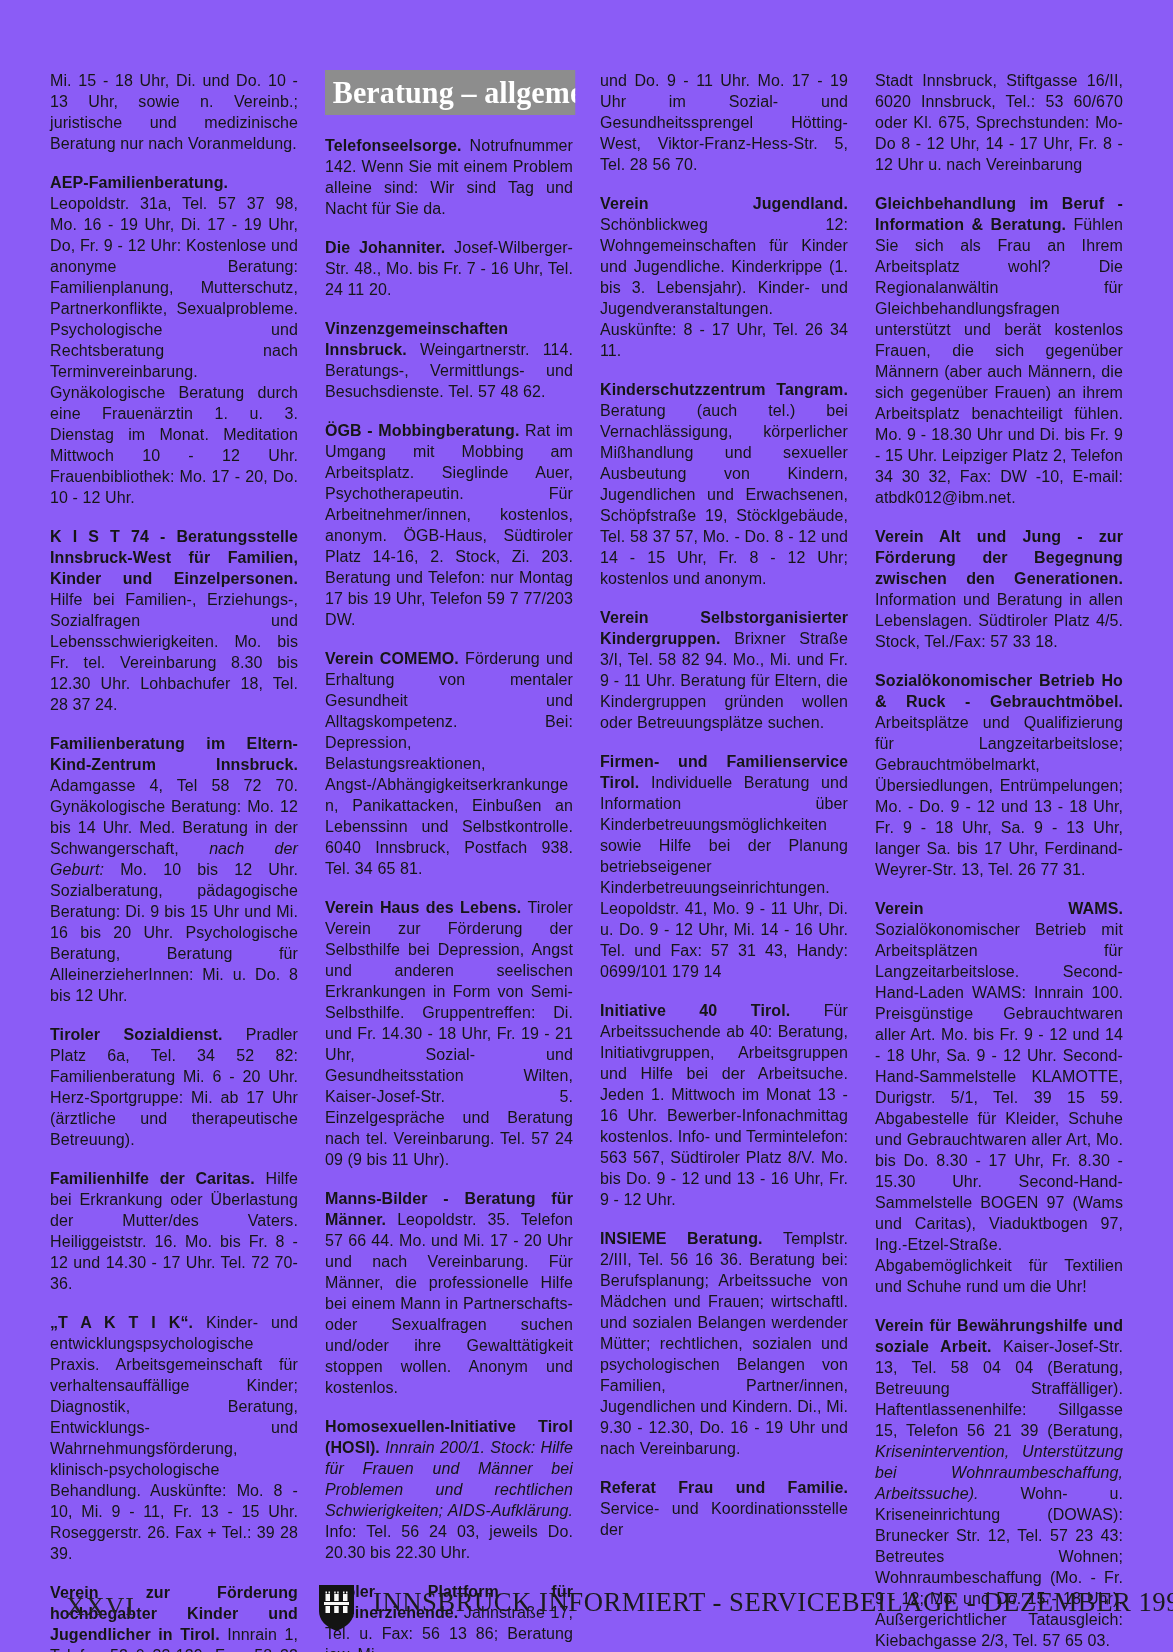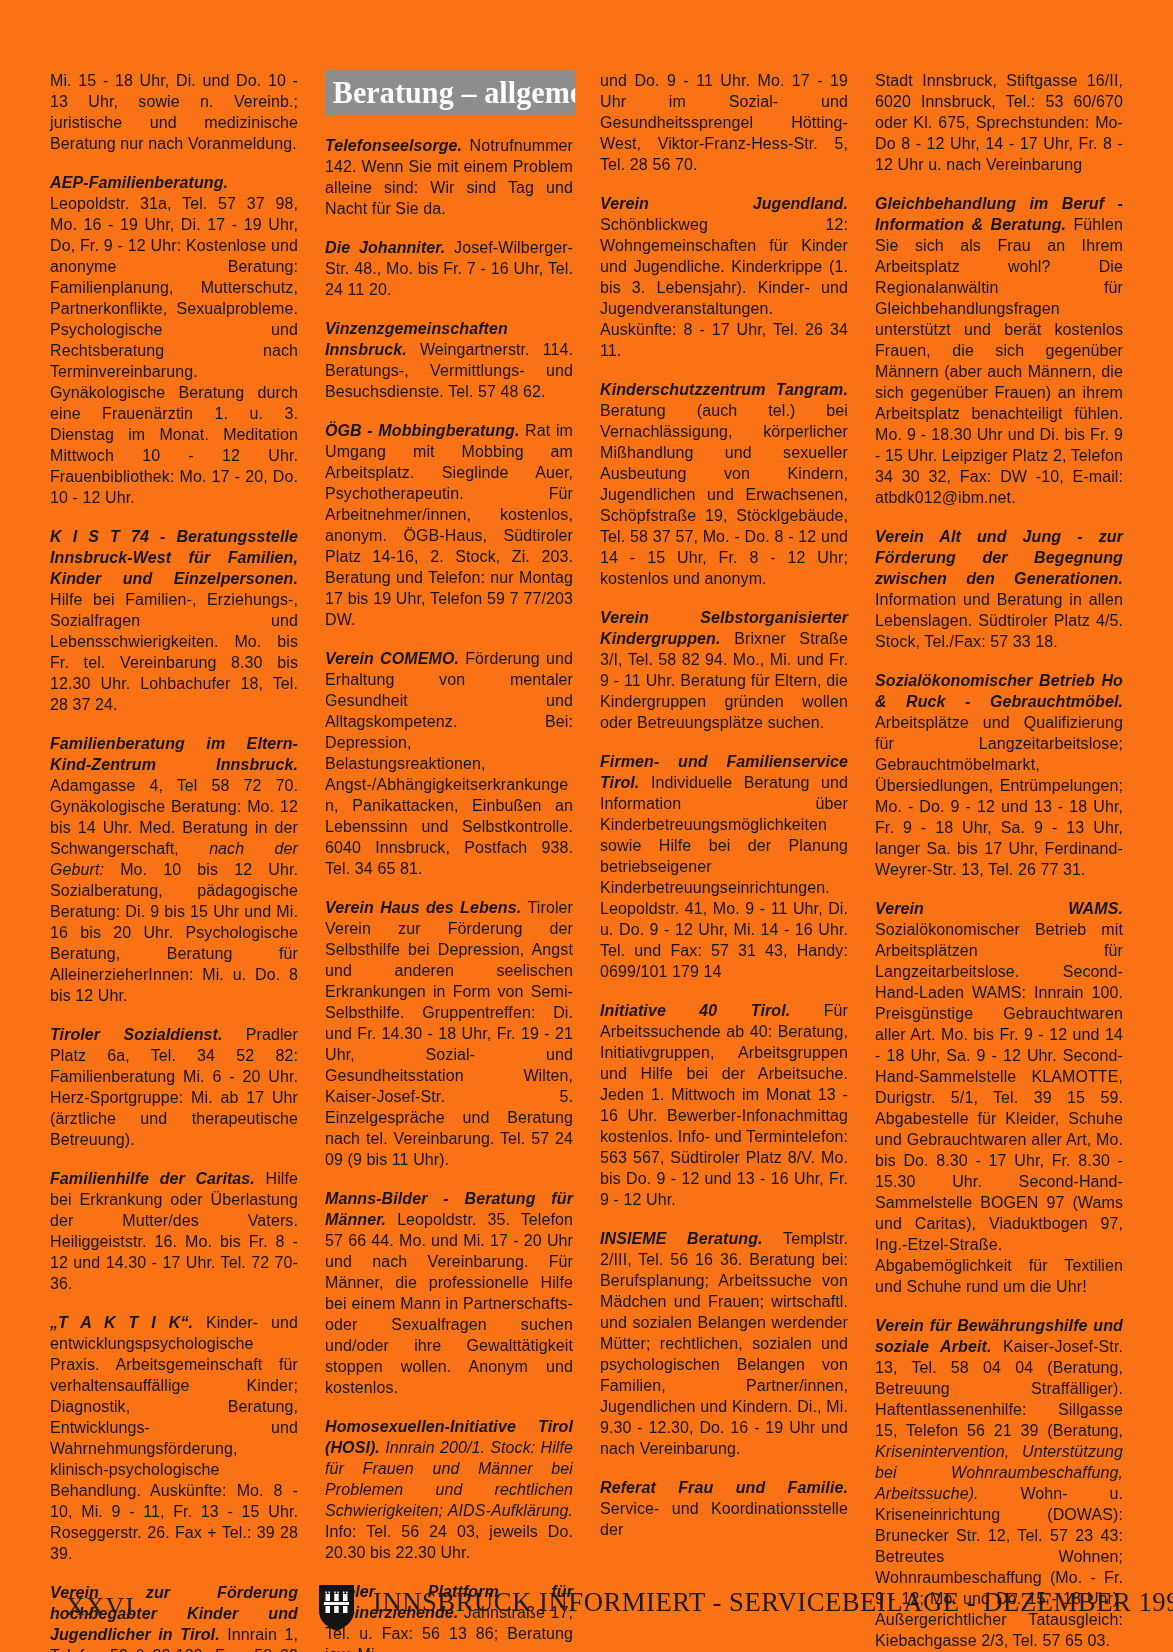--- a/index.html
+++ b/index.html
@@ -2,33 +2,33 @@
 <html lang="de"><head>
 <meta charset="utf-8">
 <style>
   html,body{margin:0;padding:0;}
   body{
     width:1173px;height:1652px;position:relative;
     background:#f7f7f5;
     font-family:"Liberation Sans", sans-serif;
     color:#161616;
   }
-  .page{position:absolute;inset:0;background:#f97316;overflow:hidden;}
+  .page{position:absolute;inset:0;background:#8b5cf6;overflow:hidden;}
   .col{
     position:absolute;top:70px;width:248px;
     font-size:16px;line-height:21px;letter-spacing:0.1px;
     text-align:justify;
     hyphens:auto;-webkit-hyphens:auto;overflow-wrap:break-word;
   }
   #col-1{left:50px;}
   #col-2{left:325px;}
   #col-3{left:600px;}
   #col-4{left:875px;}
   .entry{margin:0 0 18px 0;}
-  .entry-title{font-weight:700;font-style:italic;}
+  .entry-title{font-weight:700;}
   .seg-italic{font-style:italic;}
   .seg-bold{font-weight:400;}
   .section-header{
     width:242px;
     background:#8d8d8d;color:#ffffff;
     font-family:"Liberation Serif", serif;font-weight:700;
     font-size:31px;line-height:45px;height:45px;
     padding:0 8px;margin:0 0 20px 0;
     white-space:nowrap;overflow:hidden;
     transform:scaleX(0.97);transform-origin:left center;

